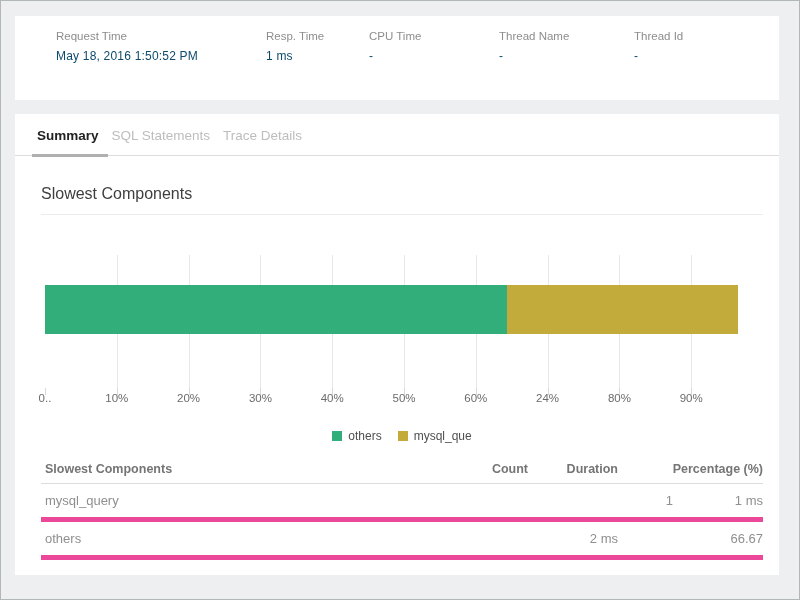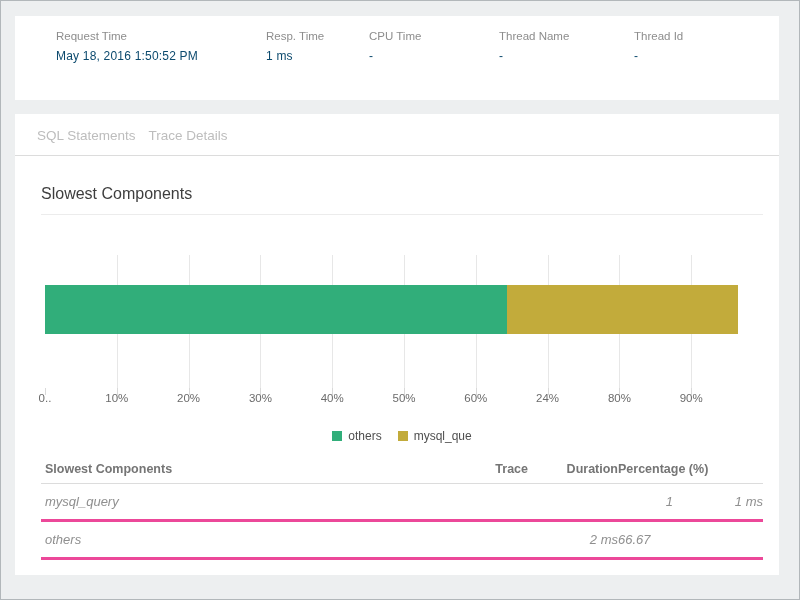--- a/index.html
+++ b/index.html
@@ -40,25 +40,25 @@
   .axis-label { position:absolute; transform:translateX(-50%); font-size:11.5px; color:#6b6b6b; white-space:nowrap; }
   .legend { display:flex; justify-content:center; align-items:center; margin-top:22px; height:12px; }
   .legend-item { display:flex; align-items:center; margin:0 8px; cursor:pointer; }
   .swatch { width:10px; height:10px; margin-right:6px; }
   .legend-label { font-size:12px; color:#4f4f4f; }
 
   
   .table { margin-top:12px; }
   .t-row { display:flex; align-items:center; padding-left:4px; }
   .t-head { height:30px; border-bottom:1px solid #dcdcdc; font-weight:bold; font-size:12.5px; color:#757575; }
-  .t-body-row { height:38px; font-size:13px; color:#8f8f8f; border-bottom:3px solid #ec4899;font-style:italic; }
+  .t-body-row { height:38px; font-size:13px; color:#8f8f8f; border-bottom:5px solid #ec4899; }
   .t-name { flex:1; }
   .t-count { width:90px; text-align:right; }
   .t-dur { width:90px; text-align:right; }
-  .t-pct { width:145px; }
+  .t-pct { width:145px; text-align:right; }
 </style>
 </head>
 <body>
 
 <div class="card" id="info-card">
   <div class="info-col" style="left:41px">
     <span class="info-label">Request Time</span>
     <span class="info-value">May 18, 2016 1:50:52 PM</span>
   </div>
   <div class="info-col" style="left:251px">
@@ -75,20 +75,21 @@
   </div>
   <div class="info-col" style="left:619px">
     <span class="info-label">Thread Id</span>
     <span class="info-value">-</span>
   </div>
 </div>
 
 <div class="card" id="main-card">
 
   <div class="tabs">
+    <span class="tab active">Summary</span>
     <span class="tab">SQL Statements</span>
     <span class="tab">Trace Details</span>
   </div>
 
   <div class="section">
     <div class="section-title">Slowest Components</div>
     <div class="section-divider"></div>
 
     <div class="plot">
       <div class="gridline" style="left:10%"></div>
@@ -136,21 +137,21 @@
       </span>
       <span class="legend-item">
         <span class="swatch" style="background: rgb(194, 171, 59);"></span>
         <span class="legend-label">mysql_que</span>
       </span>
     </div>
 
     <div class="table">
       <div class="t-row t-head">
         <span class="t-name">Slowest Components</span>
-        <span class="t-count">Trace</span>
+        <span class="t-count">Count</span>
         <span class="t-dur">Duration</span>
         <span class="t-pct">Percentage (%)</span>
       </div>
       <div class="t-row t-body-row">
         <span class="t-name">mysql_query</span>
         <span class="t-count">1</span>
         <span class="t-dur">1 ms</span>
       </div>
       <div class="t-row t-body-row">
         <span class="t-name">others</span>

